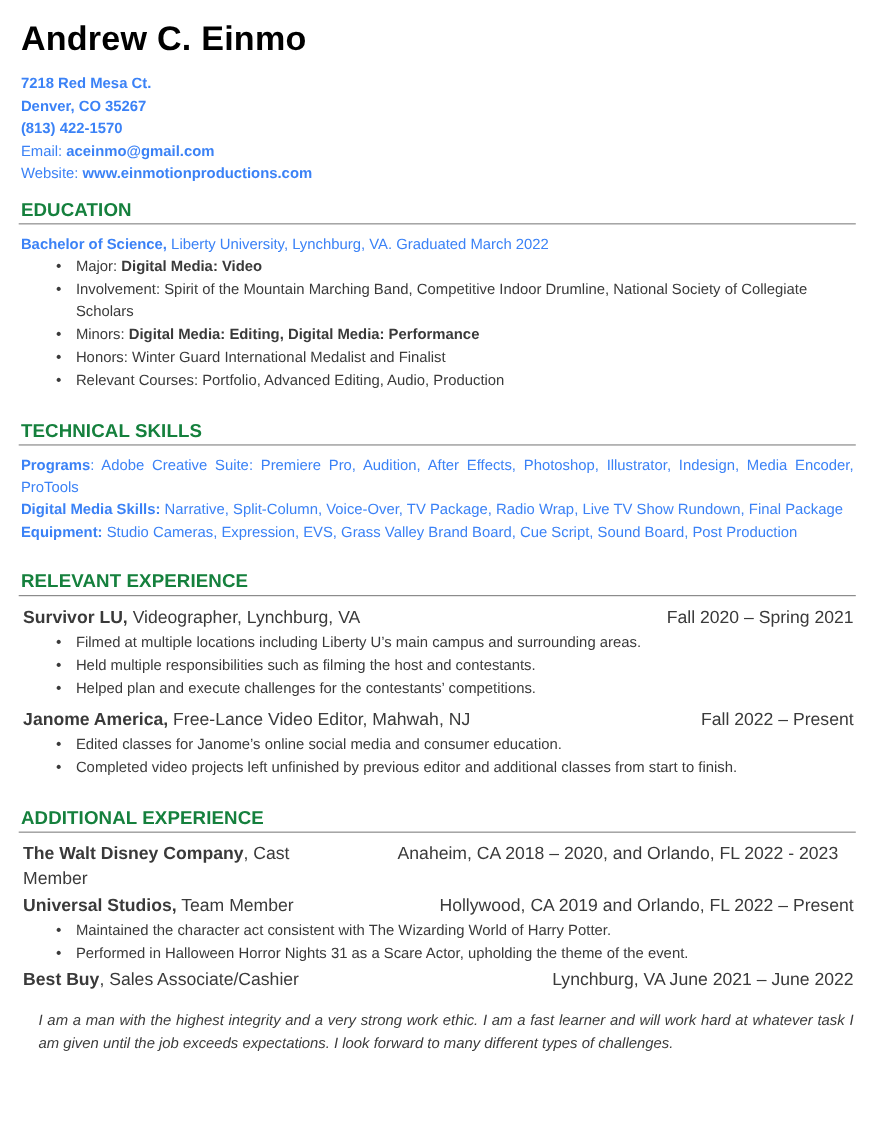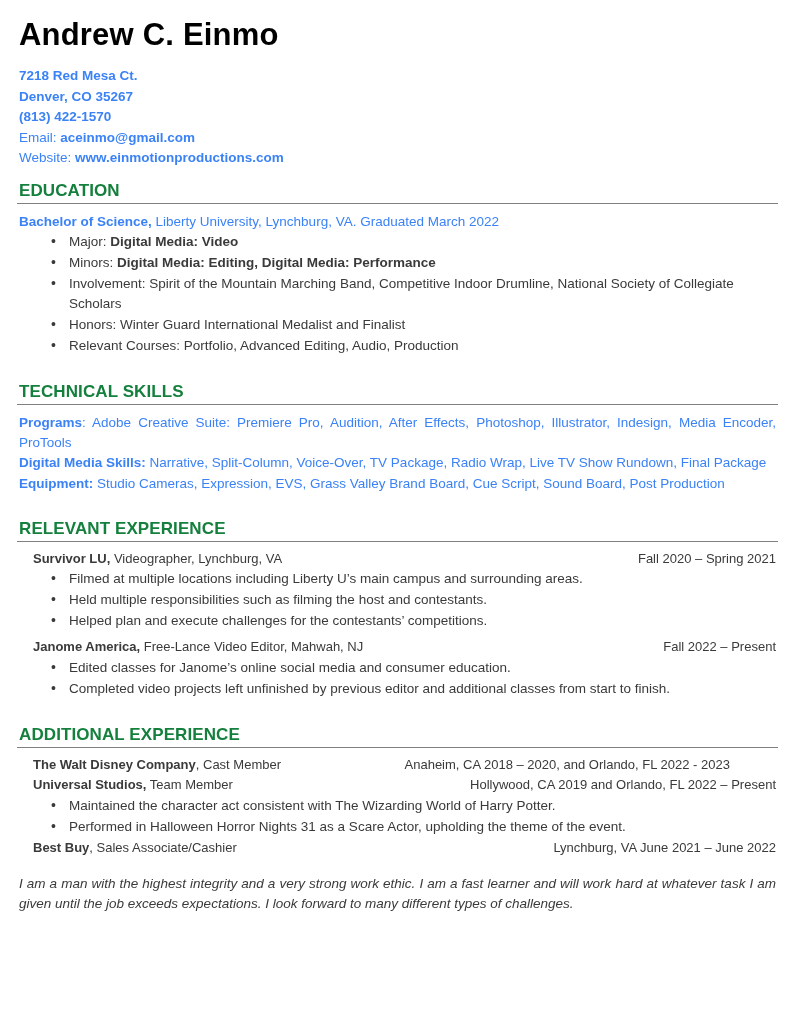--- a/index.html
+++ b/index.html
@@ -68,36 +68,35 @@
     position: absolute;
     left: 34px;
     top: -1px;
     font-size: 14px;
     color: #3a3a3a;
   }
   .job-row {
     display: flex;
     justify-content: space-between;
     align-items: baseline;
-    font-size: 13px;
+    font-size: 16px;
     line-height: 1.45;
-    margin: 0 2px 1px 16px;
-    gap: 32px;
+    margin: 0 2px 1px 4px;
   }
   .job-row .left { flex: 1 1 auto; }
   .job-row .right { flex: 0 0 auto; padding-left: 14px; white-space: nowrap; }
   .job-row.mid .mid-col { flex: 0 0 auto; padding-left: 58px; }
   .gap { height: 11px; }
   .small-gap { height: 5px; }
   .footer-note {
     font-size: 13.5px;
     line-height: 1.52;
     font-style: italic;
     text-align: justify;
-    margin: 16px 2px 0 2px;
+    margin: 16px 2px 0 18px;
     color: #3a3a3a;
   }
 </style>
 </head>
 <body>
 
 <div class="page">
 
   <div class="name">Andrew C. Einmo</div>
 
@@ -107,22 +106,22 @@
     <div class="line b">(813) 422-1570</div>
     <div class="line"><span>Email: </span><span class="b">aceinmo@gmail.com</span></div>
     <div class="line"><span>Website: </span><span class="b">www.einmotionproductions.com</span></div>
   </div>
 
   <div class="section-title">EDUCATION</div>
   <div class="rule"></div>
   <div class="line"><span class="b">Bachelor of Science,</span><span> Liberty University, Lynchburg, VA. Graduated March 2022</span></div>
   <ul class="bullets">
     <li><span>Major: </span><span class="b">Digital Media: Video</span></li>
+    <li><span>Involvement: Spirit of the Mountain Marching Band, Competitive Indoor Drumline, National Society of Collegiate Scholars</span></li>
     <li><span>Minors: </span><span class="b">Digital Media: Editing, Digital Media: Performance</span></li>
-    <li><span>Involvement: Spirit of the Mountain Marching Band, Competitive Indoor Drumline, National Society of Collegiate Scholars</span></li>
     <li><span>Honors: Winter Guard International Medalist and Finalist</span></li>
     <li><span>Relevant Courses: Portfolio, Advanced Editing, Audio, Production</span></li>
   </ul>
 
   <div class="gap"></div>
   <div class="section-title">TECHNICAL SKILLS</div>
   <div class="rule"></div>
   <div class="line just"><span class="b">Programs</span><span>: Adobe Creative Suite: Premiere Pro, Audition, After Effects, Photoshop, Illustrator, Indesign, Media Encoder, ProTools</span></div>
   <div class="line just"><span class="b">Digital Media Skills:</span><span> Narrative, Split-Column, Voice-Over, TV Package, Radio Wrap, Live TV Show Rundown, Final Package</span></div>
   <div class="line just"><span class="b">Equipment:</span><span> Studio Cameras, Expression, EVS, Grass Valley Brand Board, Cue Script, Sound Board, Post Production</span></div>

